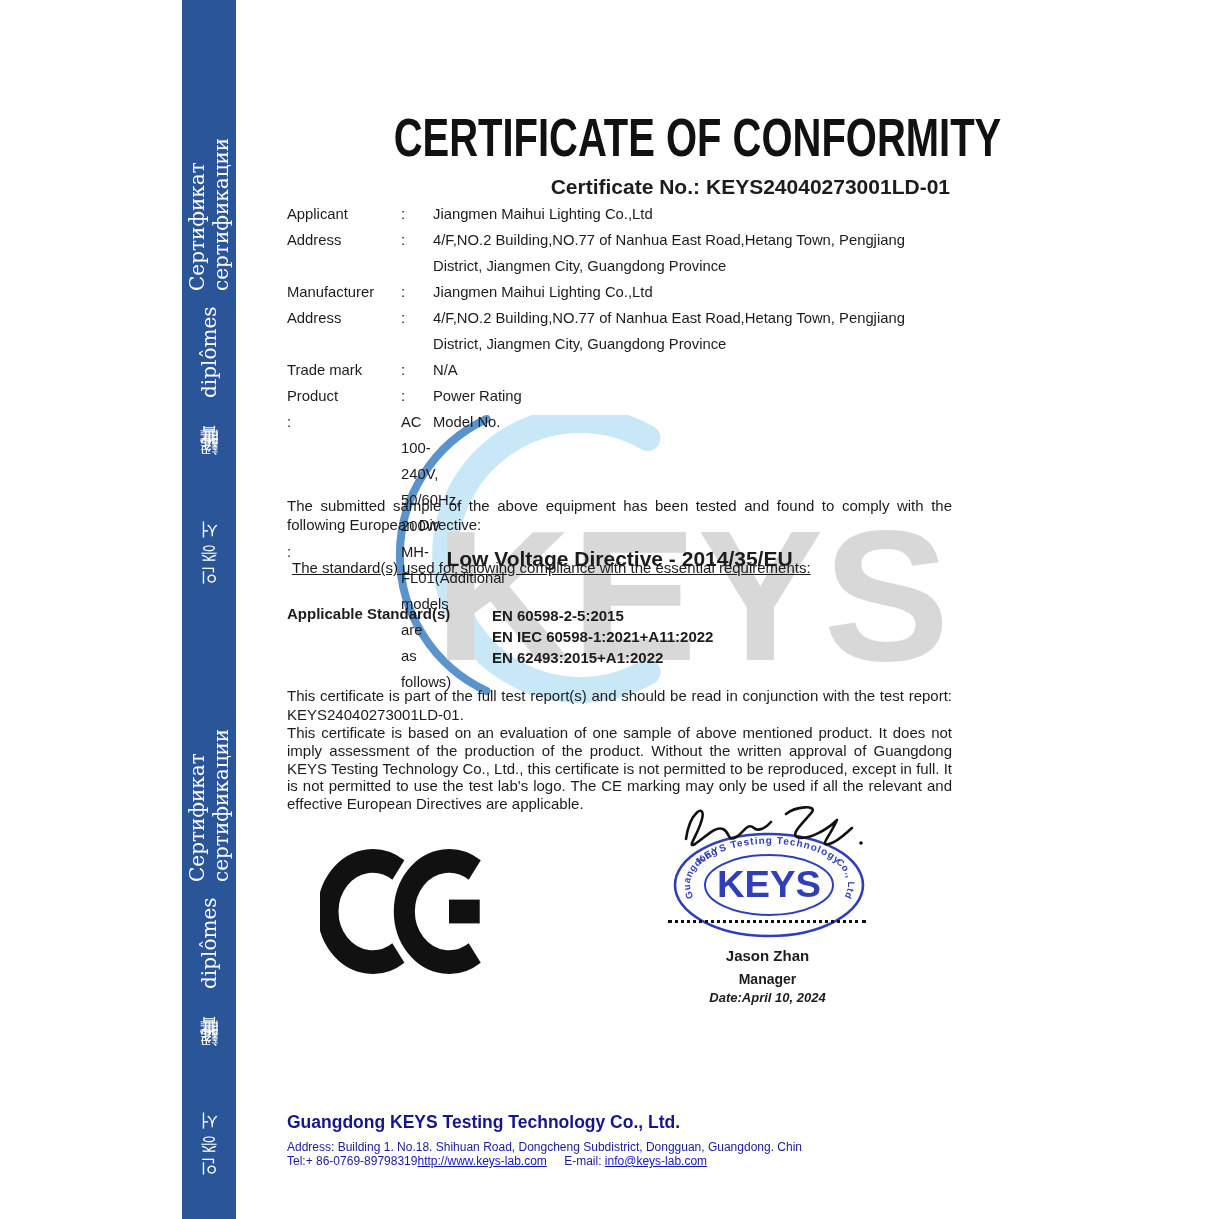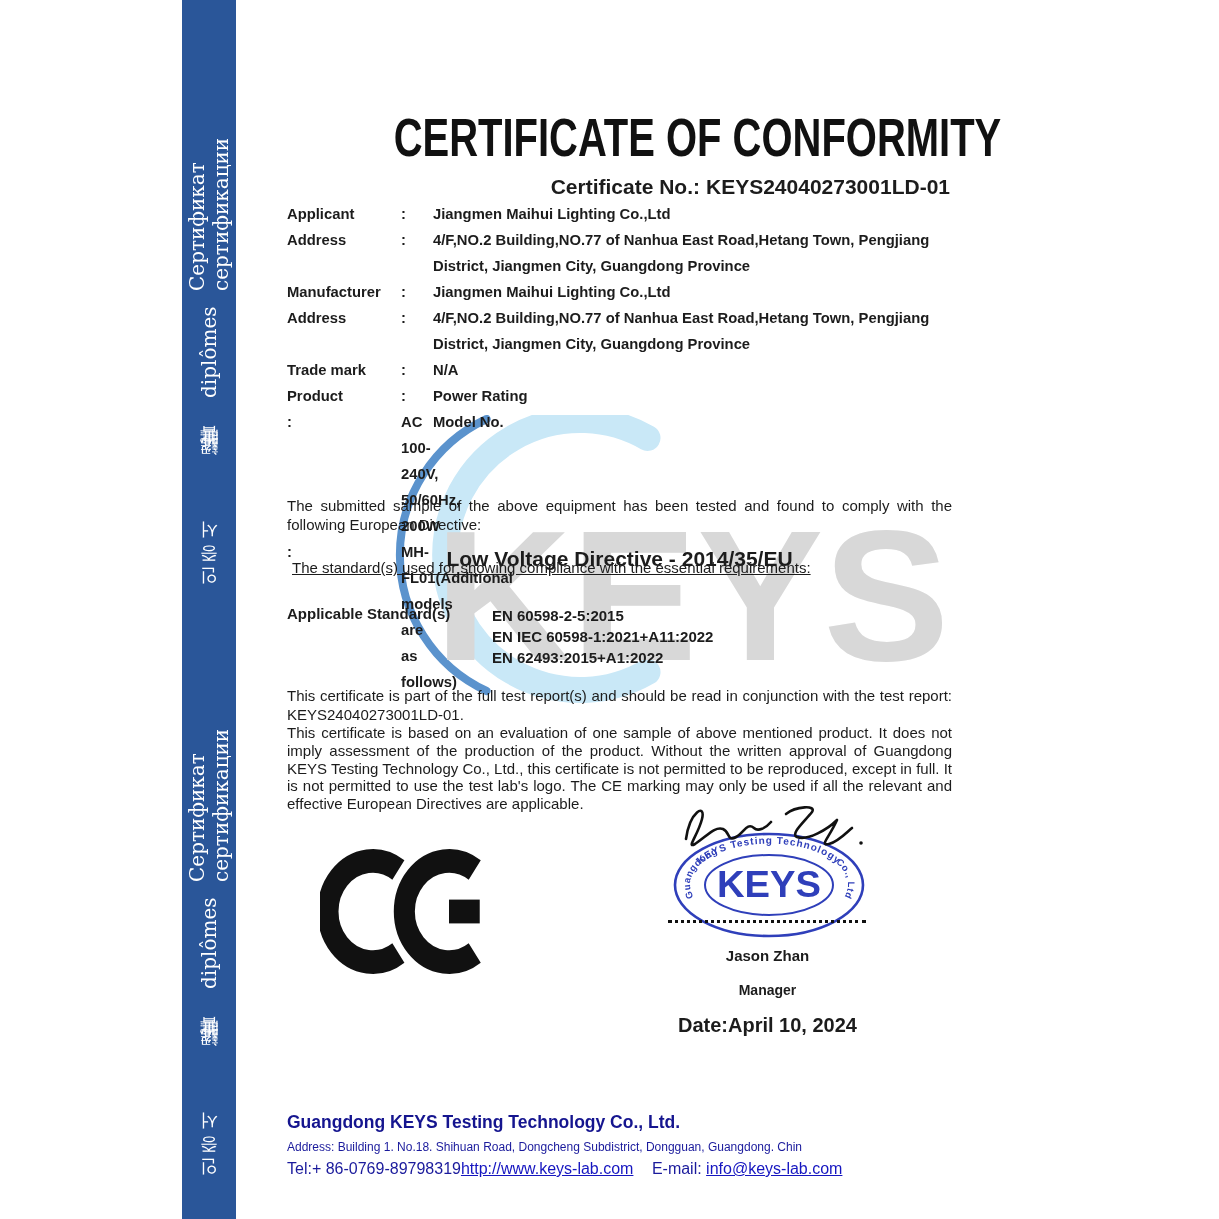--- a/index.html
+++ b/index.html
@@ -22,46 +22,46 @@
 
   
   .content{position:absolute;left:287px;top:0;width:665px;height:1219px;z-index:1;}
   .title-wrap{position:absolute;top:106px;left:0;width:100%;text-align:center;white-space:nowrap;}
   .title-wrap span{display:inline-block;font-size:54px;font-weight:bold;color:#111;
                    transform:scaleX(0.74);transform-origin:center;letter-spacing:0;}
   .cert-no{position:absolute;top:175px;right:2px;font-size:21px;font-weight:bold;}
   .cert-no .lbl{margin-right:6px;}
 
   .fields{position:absolute;top:201px;left:0;width:665px;display:grid;
-          grid-template-columns:114px 32px 1fr;font-size:14.8px;font-weight:bold;line-height:26px;}
+          grid-template-columns:114px 32px 1fr;font-size:14.8px;font-weight:normal;line-height:26px;}
   .fields .cell{white-space:normal;}
 
   .intro{position:absolute;top:481px;left:0;width:665px;font-size:15px;line-height:19px;text-align:justify;}
   .directive{position:absolute;top:547px;left:0;width:665px;text-align:center;font-size:21px;font-weight:bold;}
   .standards-intro{position:absolute;top:544px;left:5px;width:660px;font-size:15px;text-decoration:underline;}
   .applicable{position:absolute;top:589px;left:0;width:665px;font-size:15px;font-weight:bold;margin-top:16px;}
   .applicable .std-list{position:absolute;left:205px;top:0;line-height:21px;}
   .para1{position:absolute;top:671px;left:0;width:665px;font-size:15px;line-height:19px;text-align:justify;}
   .para2{position:absolute;top:709px;left:0;width:665px;font-size:15px;line-height:17.8px;text-align:justify;}
 
   
   .ce-mark{position:absolute;left:320px;top:848px;z-index:2;}
   .stamp{position:absolute;left:672px;top:831px;z-index:2;}
   .signature{position:absolute;left:678px;top:799px;z-index:3;}
   .dotline{position:absolute;left:668px;top:920px;width:198px;border-top:3px dotted #111;z-index:2;}
   .sign-names{position:absolute;left:660px;top:927px;width:215px;text-align:center;z-index:3;}
   .sign-names .nm{font-size:15px;font-weight:bold;margin-top:20px;}
-  .sign-names .rl{font-size:14px;font-weight:bold;margin-top:18px;}
-  .sign-names .dt{font-size:20px;font-weight:bold;margin-top:16px;}
+  .sign-names .rl{font-size:14px;font-weight:bold;margin-top:7px;}
+  .sign-names .dt{font-size:13px;font-weight:bold;margin-top:3px;font-style:italic;}
 
   
   .footer{position:absolute;left:287px;top:1112px;width:720px;z-index:1;}
   .footer .company{color:#15158f;font-size:17.5px;font-weight:bold;}
   .footer .addr{color:#1a1a9c;font-size:12px;margin-top:7px;}
-  .footer .telrow{color:#1a1a9c;font-size:16px;margin-top:6px;}
+  .footer .telrow{color:#1a1a9c;font-size:12px;}
   .footer a{color:#1515c0;text-decoration:underline;}
   .footer .email-lbl{margin-left:14px;}
 </style>
 </head>
 <body>
 
 <div class="page">
 
   <aside class="sidebar">
     <span class="v-label lbl-ru">Сертификат сертификации</span>

